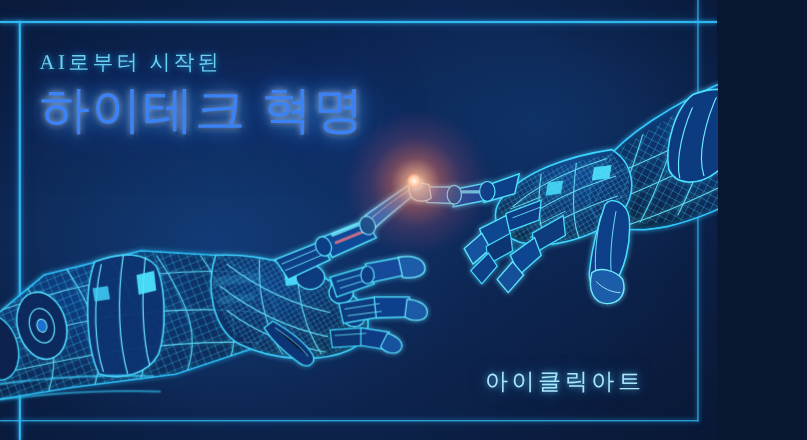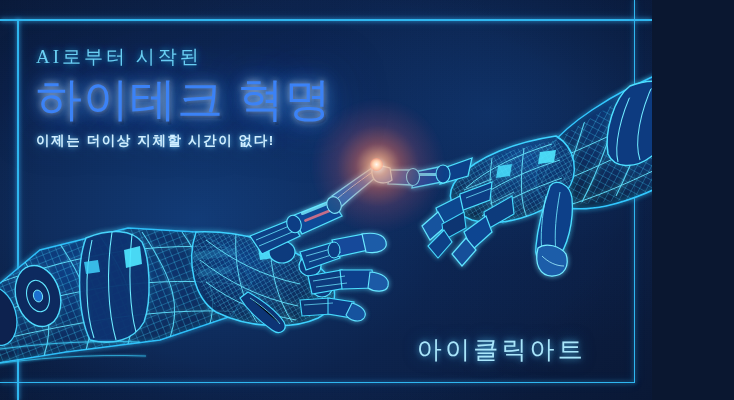--- a/index.html
+++ b/index.html
@@ -63,21 +63,21 @@
     margin-top:9px;
     font-family:"Liberation Sans",sans-serif;
     font-weight:bold;font-size:13.5px;letter-spacing:1.6px;
     color:#cfeeff;white-space:nowrap;
     text-shadow:0 0 5px rgba(110,205,250,.8),0 0 14px rgba(40,140,225,.5);
   }
 
   .brand{
     position:absolute;right:66px;top:333px;z-index:14;
     font-family:"Liberation Sans",sans-serif;
-    font-size:25px;letter-spacing:3.2px;color:#a9e6fb;
+    font-size:21px;letter-spacing:3.2px;color:#a9e6fb;
     text-shadow:0 0 6px rgba(90,200,245,.8),0 0 16px rgba(40,140,220,.5);
     white-space:nowrap;
     text-align:center;
   }
 
   
   .art{position:absolute;inset:0;z-index:8;}
   .art svg{position:absolute;inset:0;width:734px;height:400px;}
 
   
@@ -350,18 +350,17 @@
   <div class="frame">
     <div class="ln top"></div>
     <div class="ln bottom"></div>
     <div class="ln left"></div>
     <div class="ln right"></div>
   </div>
 
   <div class="textblock">
     <div class="eyebrow">AI로부터 시작된</div>
     <div class="headline">하이테크 혁명</div>
-    <div class="subline">이제는 더이상 지체할 시간이 없다!</div>
   </div>
 
   <div class="brand">아이클릭아트</div>
 
 </div>
 
 </body></html>

